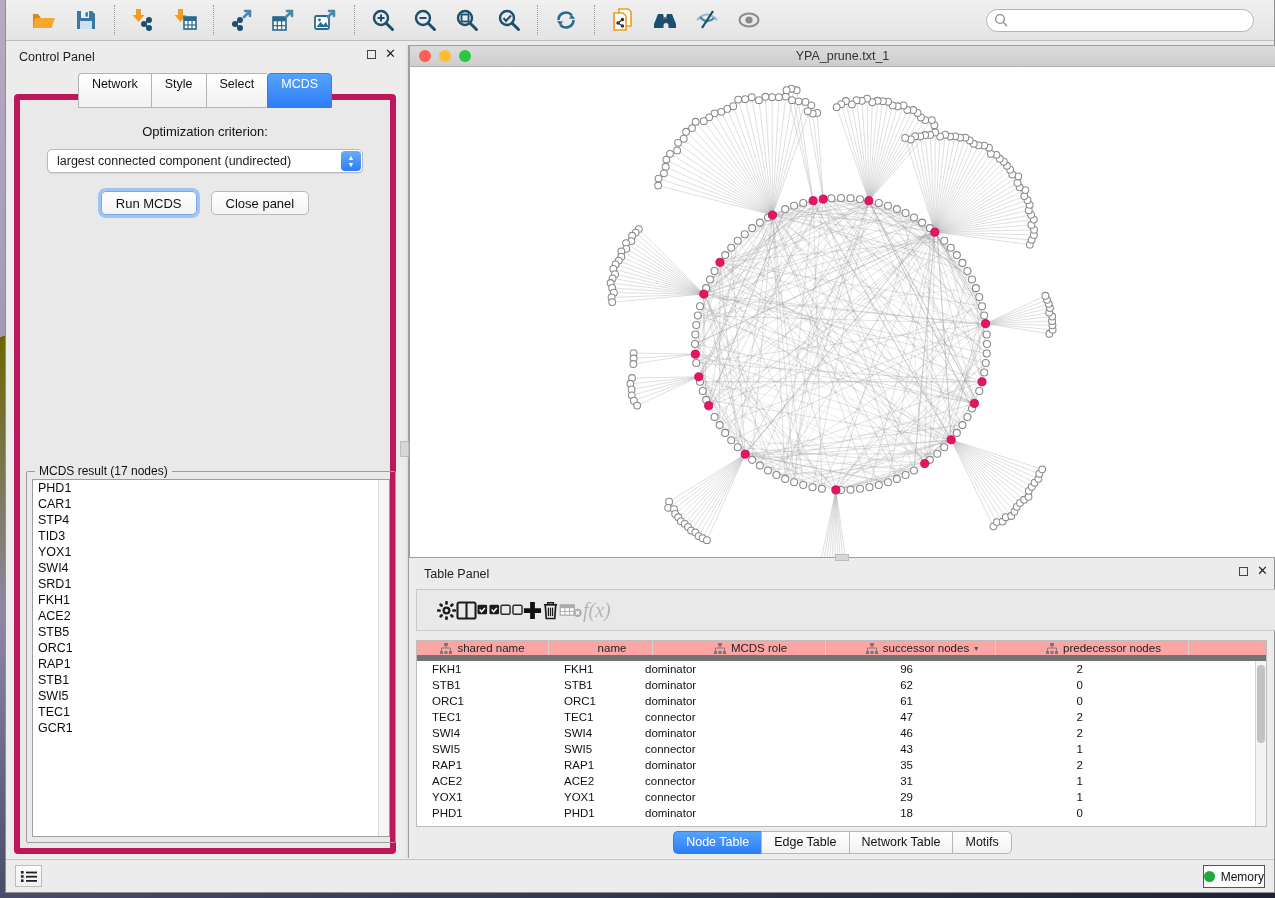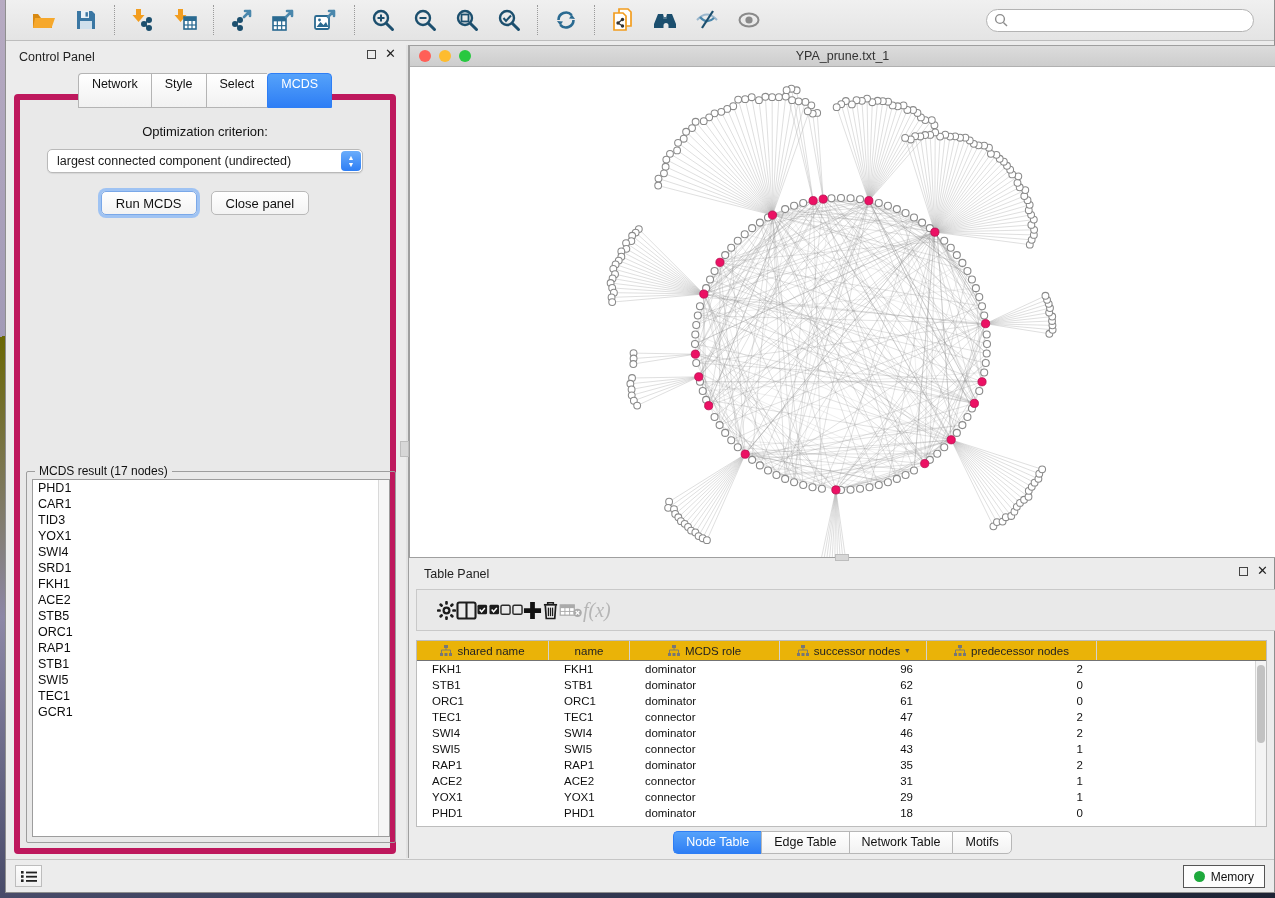--- a/index.html
+++ b/index.html
@@ -101,21 +101,21 @@
   .table-panel { position:absolute; left:403px; top:562px; width:867px; height:296px; }
   .tp-titlebar { left:0; top:0; width:100%; padding-left:15px; }
   .tp-toolbar {
     position:absolute; left:7px; top:27px; width:1020px; height:42px;
     background:#e9e9e9; border:1px solid #c9c9c9;
     display:flex; align-items:center; padding-left:20px;
   }
   .tp-ico { display:flex; align-items:center; justify-content:center; cursor:pointer; }
   .fx-ico { font-family:"Liberation Serif","DejaVu Serif",serif; font-style:italic; font-size:20px; color:#b5b5b5; }
   .tbl-box { position:absolute; left:7px; top:78px; width:851px; height:187px; background:#fff; border:1px solid #bdbdbd; overflow:hidden; }
-  .tbl-head { display:flex; height:20px; background:#eab308; border-bottom:1px solid #737373; }
+  .tbl-head { display:flex; height:20px; background:#fca5a5; border-bottom:6px solid #737373;gap:23px; }
   .th {
     display:flex; align-items:center; justify-content:center; gap:5px;
     font-size:11.5px; color:#222; border-right:1px solid #d2d2d2; cursor:pointer;
   }
   .sortv { font-size:8px; color:#555; }
   .tr { display:flex; height:16px; align-items:center; cursor:default; }
   .td { font-size:11.5px; color:#111; padding-left:15px; }
   .td.num { text-align:right; padding-left:0; padding-right:14px; }
   .tbl-scroll { position:absolute; right:0; top:20px; bottom:0; width:11px; background:#f4f4f4; border-left:1px solid #d5d5d5; }
   .tbl-thumb { position:absolute; left:1px; top:4px; width:8px; height:78px; background:#c2c2c2; border-radius:4px; cursor:pointer; }
@@ -128,21 +128,21 @@
   .tp-tab:last-child { border-right:1px solid #b7b7b7; border-radius:0 5px 5px 0; }
   .tp-tab.active { background:linear-gradient(#55a2fa,#2e7ef5); color:#fff; border-color:#2e7ef5; }
   
   .status-bar { position:absolute; left:0; top:859px; width:100%; height:33px; background:#ececec; border-top:1px solid #c6c6c6; }
   .list-btn {
     position:absolute; left:9px; top:5px; width:27px; height:22px;
     background:linear-gradient(#fdfdfd,#f0f0f0); border:1px solid #bdbdbd;
     display:flex; align-items:center; justify-content:center; cursor:pointer;
   }
   .mem-btn {
-    position:absolute; right:9px; top:5px; height:23px; padding:0 10px;
+    position:absolute; right:9px; top:5px; height:23px; padding:0 0;
     background:#fdfdfd; border:1px solid #555; display:flex; align-items:center; gap:6px;
     font-size:12px; cursor:pointer; color:#111;
   }
   .mem-dot { width:11px; height:11px; border-radius:50%; }
 </style>
 </head>
 <body>
 
 <div class="window">
 
@@ -337,20 +337,21 @@
       <div class="btn-row">
         <button class="mac-btn focus">Run MCDS</button>
         <button class="mac-btn">Close panel</button>
       </div>
       <div class="mcds-fieldset">
         <span class="mcds-legend">MCDS result (17 nodes)</span>
         <div class="mcds-list" id="mcds-list">
           <div class="mcds-scroll"></div>
         <div class="mcds-item">PHD1</div>
             <div class="mcds-item">CAR1</div>
+            <div class="mcds-item">STP4</div>
             <div class="mcds-item">TID3</div>
             <div class="mcds-item">YOX1</div>
             <div class="mcds-item">SWI4</div>
             <div class="mcds-item">SRD1</div>
             <div class="mcds-item">FKH1</div>
             <div class="mcds-item">ACE2</div>
             <div class="mcds-item">STB5</div>
             <div class="mcds-item">ORC1</div>
             <div class="mcds-item">RAP1</div>
             <div class="mcds-item">STB1</div>

